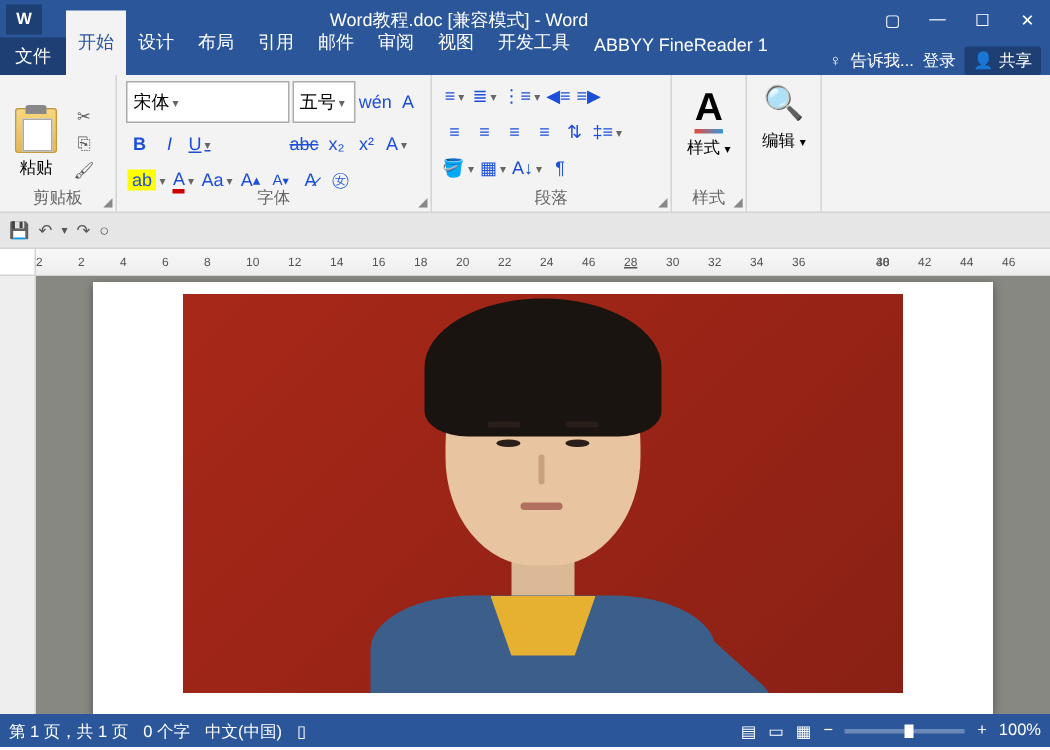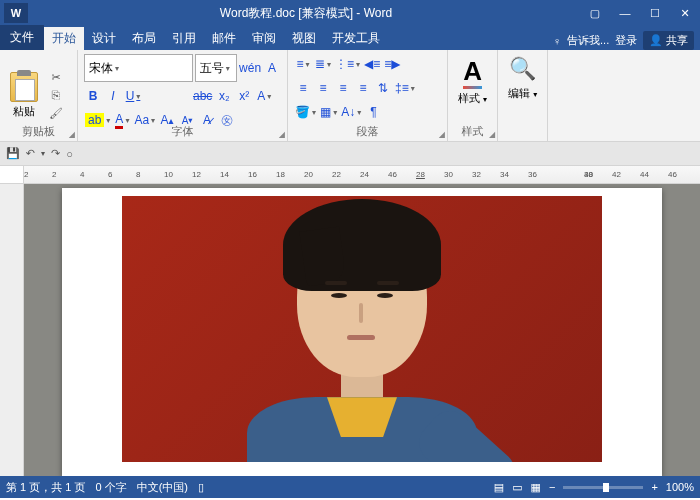--- a/index.html
+++ b/index.html
@@ -3,21 +3,21 @@
 <meta charset="utf-8">
 <style>
 * { margin: 0; padding: 0; box-sizing: border-box; font-family: "Microsoft YaHei", sans-serif; }
 body { width: 700px; height: 500px; background: #fff; overflow: hidden; font-size: 11px; }
 .titlebar { height: 26px; background: linear-gradient(#2b579a,#2b579a); display: flex; align-items: center; color: #fff; }
 .word-icon { width: 24px; height: 20px; background: #1e3f73; margin: 0 4px; display: flex; align-items: center; justify-content: center; font-weight: bold; font-size: 11px; }
 .title-text { flex: 1; text-align: center; font-size: 12px; }
 .win-controls { display: flex; }
 .win-btn { width: 30px; height: 26px; display: flex; align-items: center; justify-content: center; cursor: pointer; }
 .tabs-row { height: 24px; background: #2b579a; display: flex; align-items: flex-end; color: #fff; font-size: 12px; }
-.tab { padding: 3px 8px; cursor: pointer; }
+.tab { padding: 13px 8px; cursor: pointer; }
 .tab.file { background: #1e3f73; padding: 4px 10px; }
 .tab.active { background: #f3f3f3; color: #2b579a; }
 .tabs-right { margin-left: auto; display: flex; align-items: center; gap: 6px; padding-right: 6px; font-size: 11px; }
 .share-btn { background: #1e3f73; padding: 2px 6px; border-radius: 2px; }
 .ribbon { height: 92px; background: #f3f3f3; border-bottom: 1px solid #d4d4d4; display: flex; }
 .group { border-right: 1px solid #d4d4d4; display: flex; flex-direction: column; padding: 2px 4px; position: relative; }
 .group-label { text-align: center; font-size: 11px; color: #666; padding: 2px 0; position: absolute; bottom: 0; left: 0; right: 0; }
 .group-body { flex: 1; display: flex; gap: 2px; }
 .clipboard-main { display: flex; flex-direction: column; align-items: center; justify-content: center; padding: 4px 6px; cursor: pointer; }
 .paste-icon { width: 28px; height: 30px; background: linear-gradient(#f9d77f,#e8b84a); border: 1px solid #c49a3a; border-radius: 2px; position: relative; }
@@ -88,20 +88,21 @@
 <div class="tabs-row">
   <div class="tab file">文件</div>
   <div class="tab active">开始</div>
   <div class="tab">设计</div>
   <div class="tab">布局</div>
   <div class="tab">引用</div>
   <div class="tab">邮件</div>
   <div class="tab">审阅</div>
   <div class="tab">视图</div>
   <div class="tab">开发工具</div>
+  <div class="tab">ABBYY FineReader 1</div>
   <div class="tabs-right">
     <span>♀</span>
     <span>告诉我...</span>
     <span>登录</span>
     <span class="share-btn">
       <span>👤</span>
       <span>共享</span>
     </span>
   </div>
 </div>

